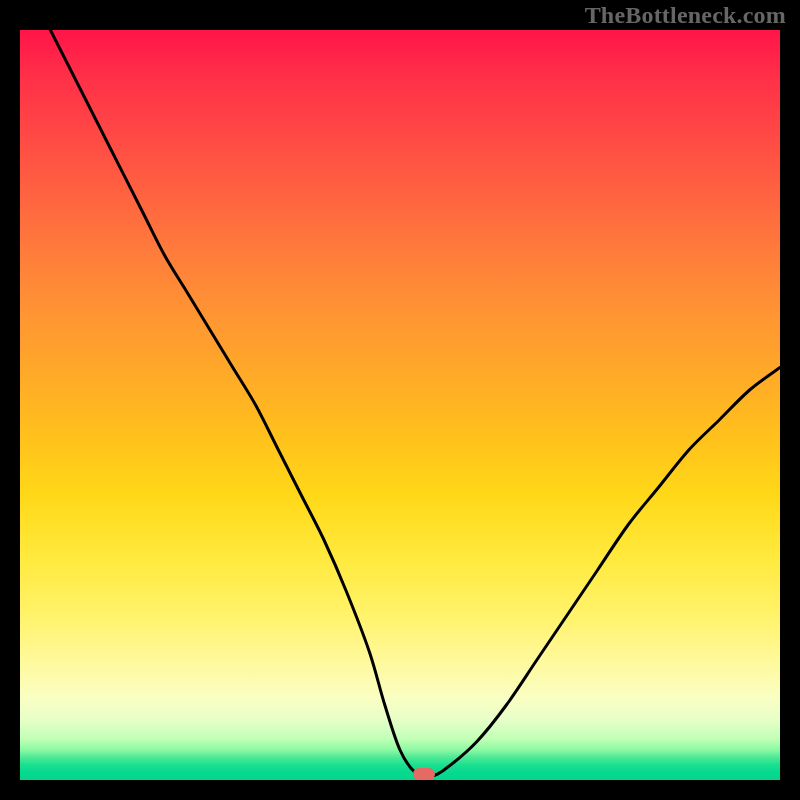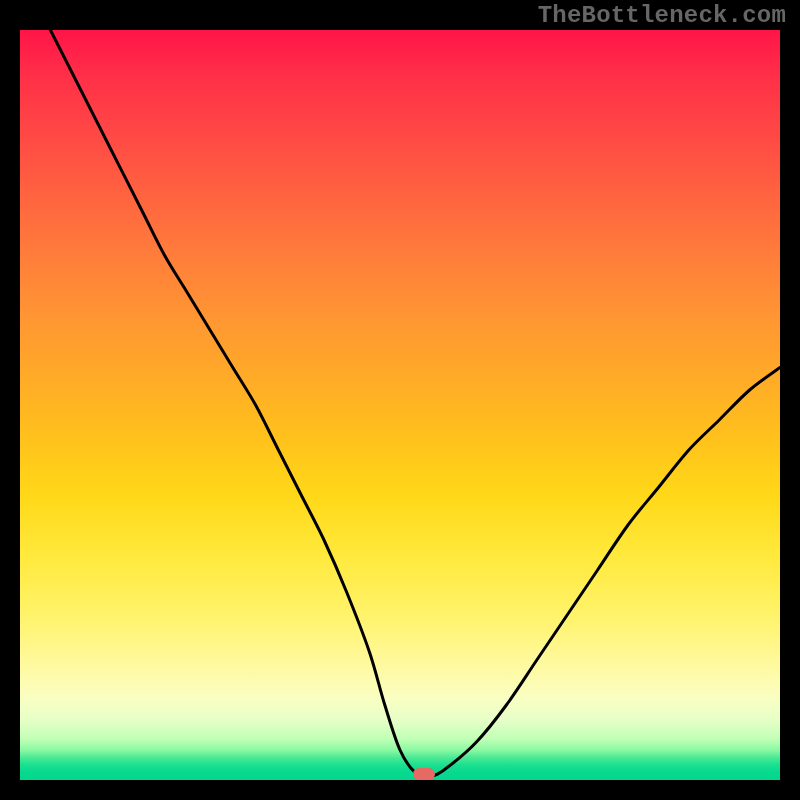--- a/index.html
+++ b/index.html
@@ -14,21 +14,21 @@
     position: relative;
     width: 800px;
     height: 800px;
     background: #000;
   }
   .watermark {
     position: absolute;
     top: 2px;
     right: 14px;
     color: #666;
-    font-family: Liberation Mono, monospace;
+    font-family: Liberation Serif, serif;
     font-size: 24px;
     font-weight: 600;
     letter-spacing: 0.2px;
   }
   .plot-bg {
     position: absolute;
     left: 20px;
     top: 30px;
     width: 760px;
     height: 750px;

